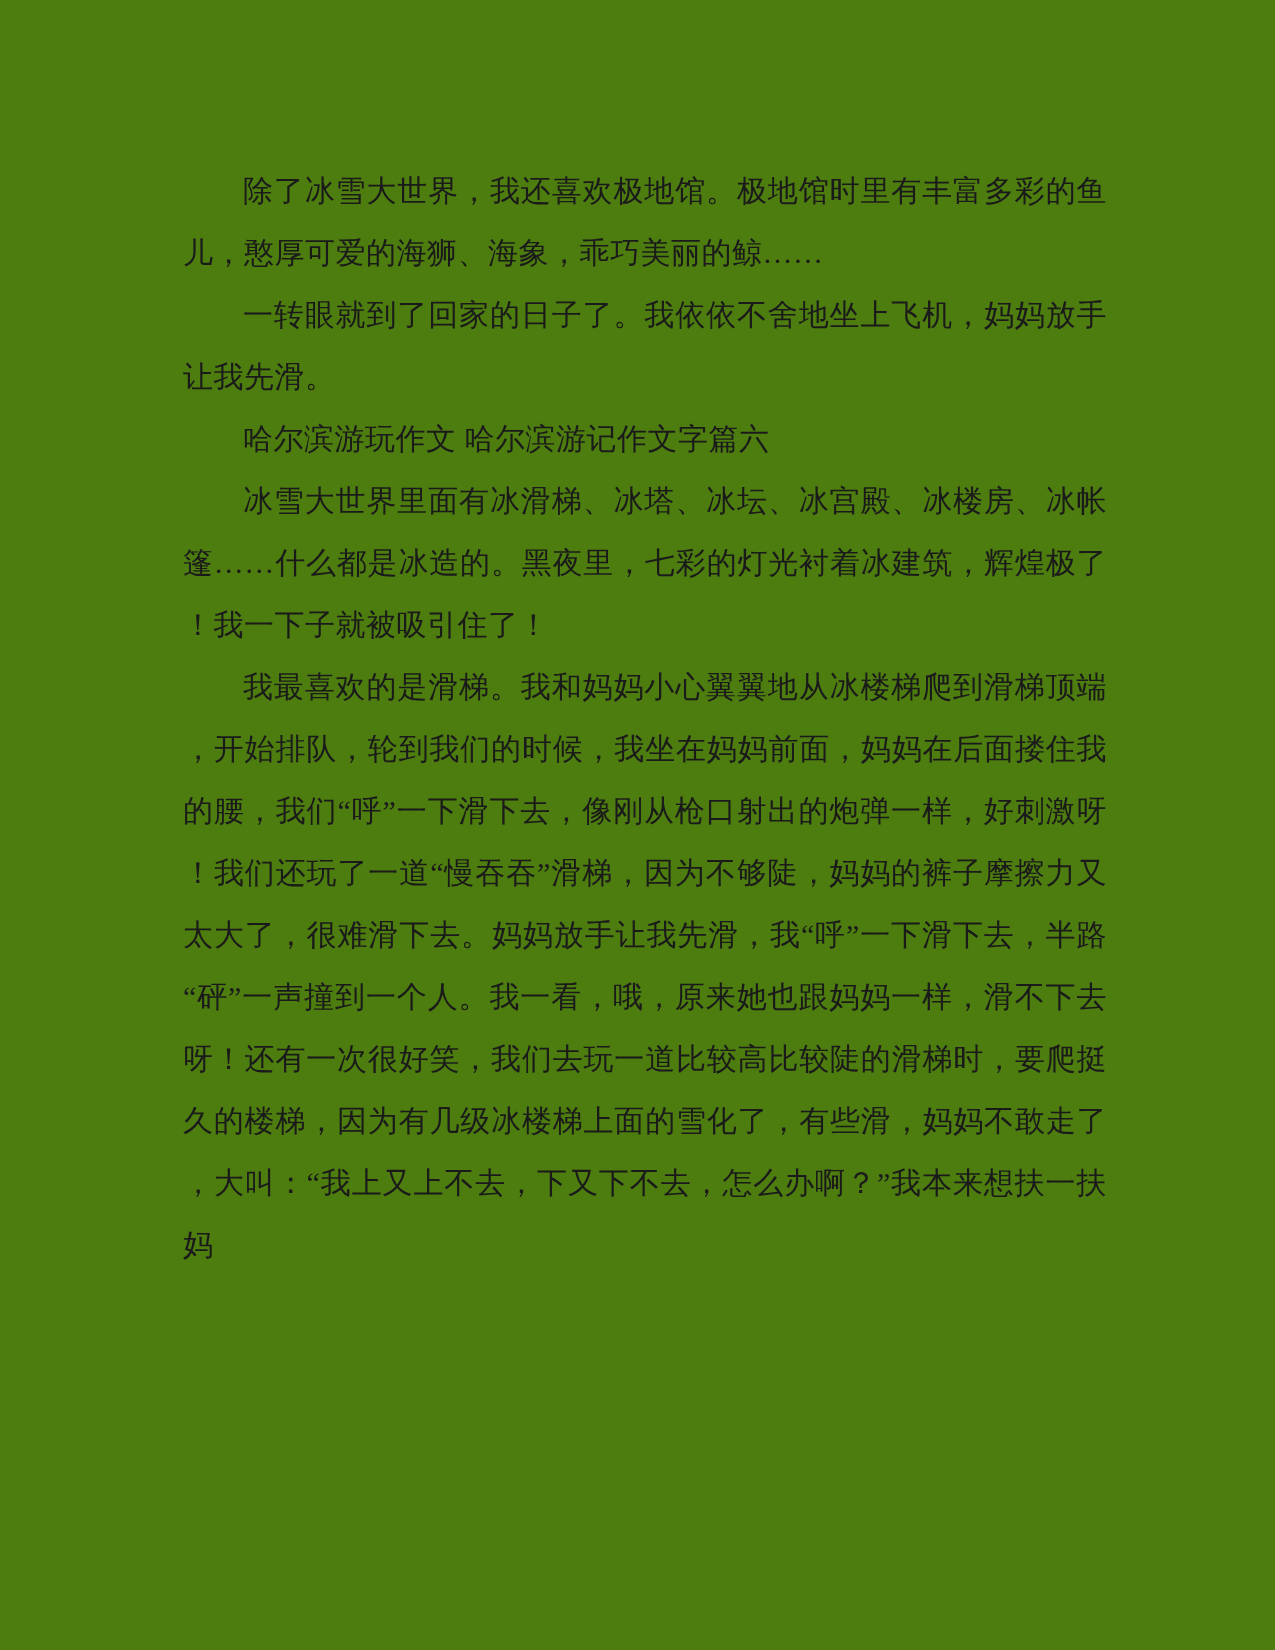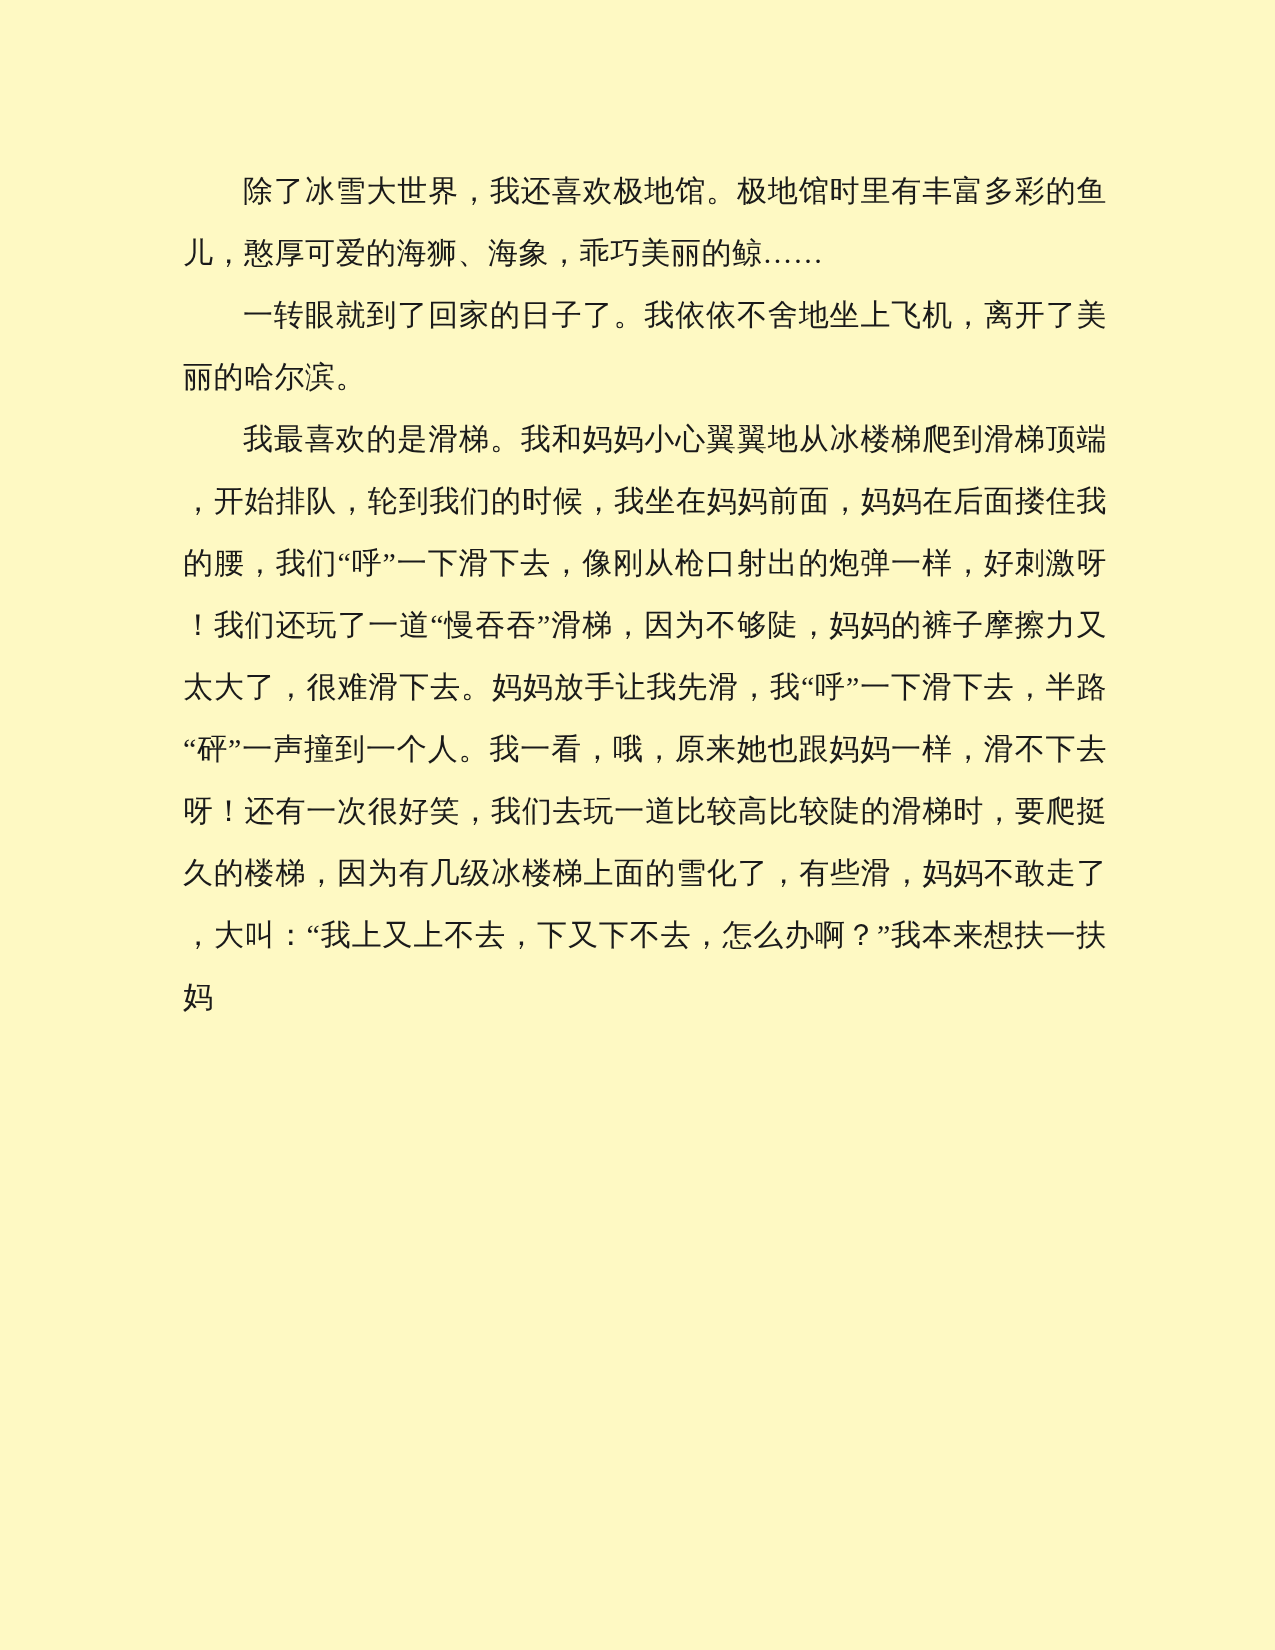--- a/index.html
+++ b/index.html
@@ -4,21 +4,21 @@
 <style>
   html, body {
     margin: 0;
     padding: 0;
     background: #ffffff;
   }
   .page {
     position: relative;
     width: 1275px;
     height: 1650px;
-    background: #fef9c3;
+    background: #4d7c0f;
     overflow: hidden;
     font-family: "Liberation Serif", "DejaVu Serif", serif;
   }
   .content {
     position: absolute;
     left: 183px;
     top: 160px;
     width: 924px;
     color: #1a1a1a;
     font-size: 30px;
@@ -35,16 +35,18 @@
     padding: 0;
     text-indent: 2em;
   }
 </style>
 </head>
 <body>
 
 <div class="page">
   <div class="content">
     <p>除了冰雪大世界，我还喜欢极地馆。极地馆时里有丰富多彩的鱼儿，憨厚可爱的海狮、海象，乖巧美丽的鲸……</p>
-    <p>一转眼就到了回家的日子了。我依依不舍地坐上飞机，离开了美丽的哈尔滨。</p>
+    <p>一转眼就到了回家的日子了。我依依不舍地坐上飞机，妈妈放手让我先滑。</p>
+    <p>哈尔滨游玩作文 哈尔滨游记作文字篇六</p>
+    <p>冰雪大世界里面有冰滑梯、冰塔、冰坛、冰宫殿、冰楼房、冰帐篷……什么都是冰造的。黑夜里，七彩的灯光衬着冰建筑，辉煌极了！我一下子就被吸引住了！</p>
     <p>我最喜欢的是滑梯。我和妈妈小心翼翼地从冰楼梯爬到滑梯顶端，开始排队，轮到我们的时候，我坐在妈妈前面，妈妈在后面搂住我的腰，我们“呼”一下滑下去，像刚从枪口射出的炮弹一样，好刺激呀！我们还玩了一道“慢吞吞”滑梯，因为不够陡，妈妈的裤子摩擦力又太大了，很难滑下去。妈妈放手让我先滑，我“呼”一下滑下去，半路“砰”一声撞到一个人。我一看，哦，原来她也跟妈妈一样，滑不下去呀！还有一次很好笑，我们去玩一道比较高比较陡的滑梯时，要爬挺久的楼梯，因为有几级冰楼梯上面的雪化了，有些滑，妈妈不敢走了，大叫：“我上又上不去，下又下不去，怎么办啊？”我本来想扶一扶妈</p>
   </div>
 </div>
 
 </body></html>

